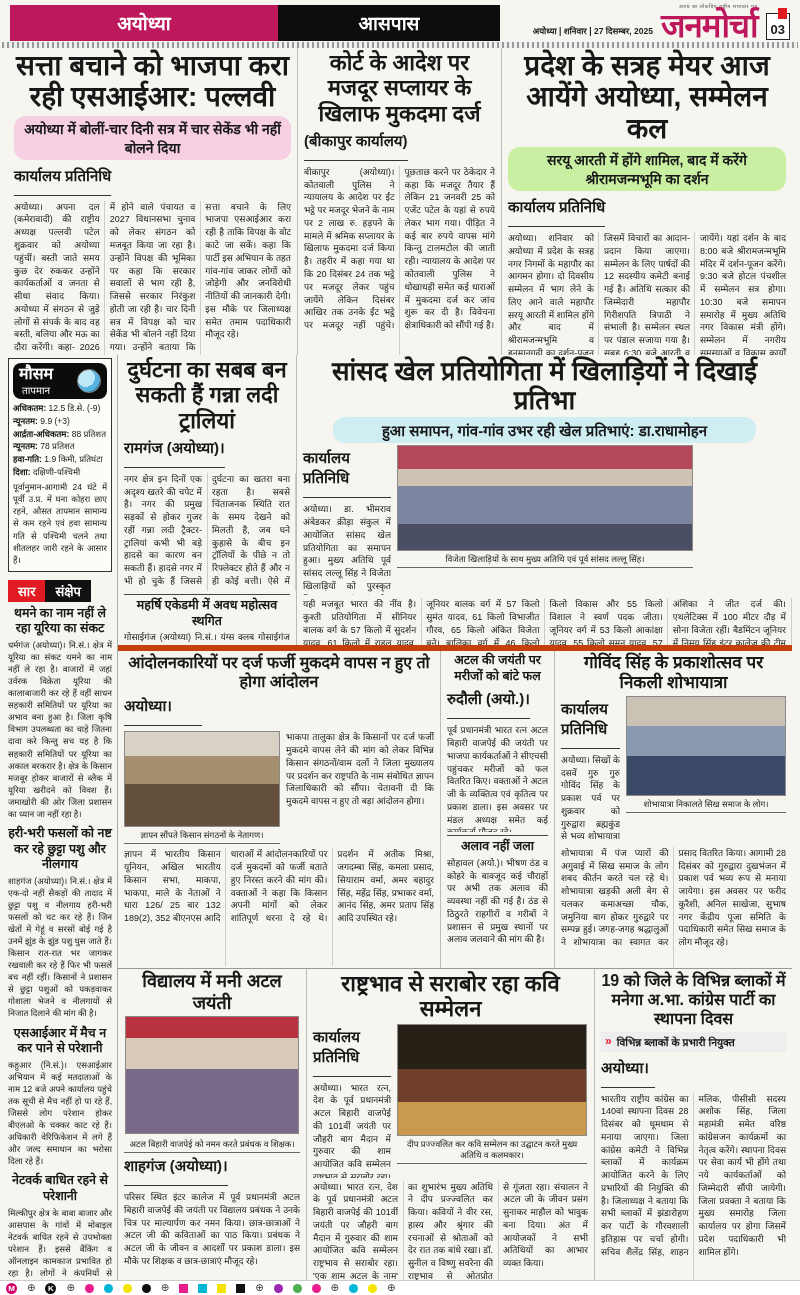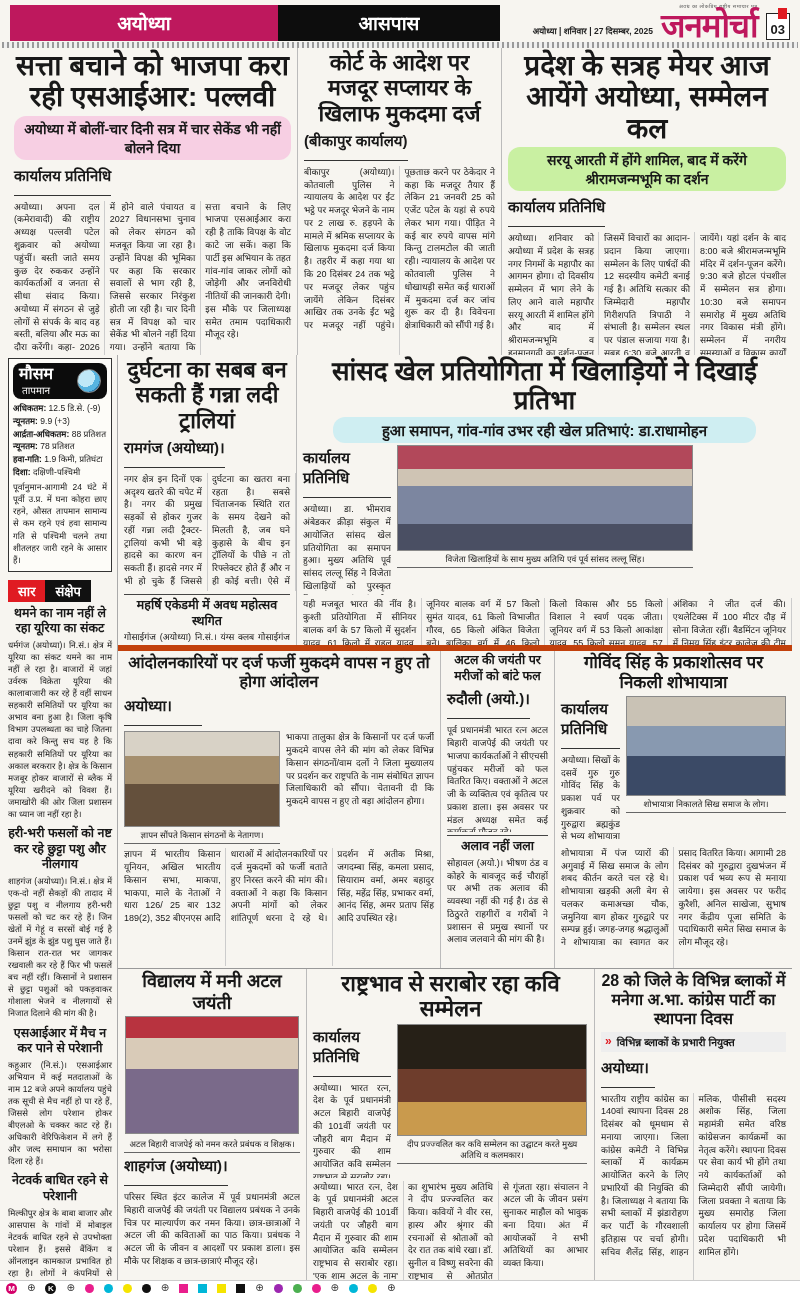--- a/index.html
+++ b/index.html
@@ -256,21 +256,21 @@
             </div>
             <div style="width:190px;">
               <div class="photo ph-e" style="width:190px;height:112px;"></div>
               <div class="caption">दीप प्रज्ज्वलित कर कवि सम्मेलन का उद्घाटन करते मुख्य अतिथि व कलमकार।</div>
             </div>
           </div>
           <div class="bt cols3" style="height:118px;margin-top:3px;">अयोध्या। भारत रत्न, देश के पूर्व प्रधानमंत्री अटल बिहारी वाजपेई की 101वीं जयंती पर जौहरी बाग मैदान में गुरुवार की शाम आयोजित कवि सम्मेलन राष्ट्रभाव से सराबोर रहा। 'एक शाम अटल के नाम' को समर्पित कवि सम्मेलन का शुभारंभ मुख्य अतिथि ने दीप प्रज्ज्वलित कर किया। कवियों ने वीर रस, हास्य और श्रृंगार की रचनाओं से श्रोताओं को देर रात तक बांधे रखा। डॉ. सुनील व विष्णु सवरेना की राष्ट्रभाव से ओतप्रोत रचनाओं पर पंडाल तालियों से गूंजता रहा। संचालन ने अटल जी के जीवन प्रसंग सुनाकर माहौल को भावुक बना दिया। अंत में आयोजकों ने सभी अतिथियों का आभार व्यक्त किया।</div>
         </div>
 
         <div class="bcol vr" style="width:198px;">
-          <div class="h-m" style="font-size:16px;">28 को जिले के विभिन्न ब्लाकों में मनेगा अ.भा. कांग्रेस पार्टी का स्थापना दिवस</div>
+          <div class="h-m" style="font-size:16px;">19 को जिले के विभिन्न ब्लाकों में मनेगा अ.भा. कांग्रेस पार्टी का स्थापना दिवस</div>
           <div class="congress-bullet">
             <span class="mark">»</span>
             <span class="txt">विभिन्न ब्लाकों के प्रभारी नियुक्त</span>
           </div>
           <span class="byline" style="min-width:54px;">अयोध्या।</span>
           <div class="bt cols2" style="height:210px;">भारतीय राष्ट्रीय कांग्रेस का 140वां स्थापना दिवस 28 दिसंबर को धूमधाम से मनाया जाएगा। जिला कांग्रेस कमेटी ने विभिन्न ब्लाकों में कार्यक्रम आयोजित करने के लिए प्रभारियों की नियुक्ति की है। जिलाध्यक्ष ने बताया कि सभी ब्लाकों में झंडारोहण कर पार्टी के गौरवशाली इतिहास पर चर्चा होगी। सचिव शैलेंद्र सिंह, शाहन मलिक, पीसीसी सदस्य अशोक सिंह, जिला महामंत्री समेत वरिष्ठ कांग्रेसजन कार्यक्रमों का नेतृत्व करेंगे। स्थापना दिवस पर सेवा कार्य भी होंगे तथा नये कार्यकर्ताओं को जिम्मेदारी सौंपी जायेगी। जिला प्रवक्ता ने बताया कि मुख्य समारोह जिला कार्यालय पर होगा जिसमें प्रदेश पदाधिकारी भी शामिल होंगे।</div>
         </div>
       </div>
 
     </div>

